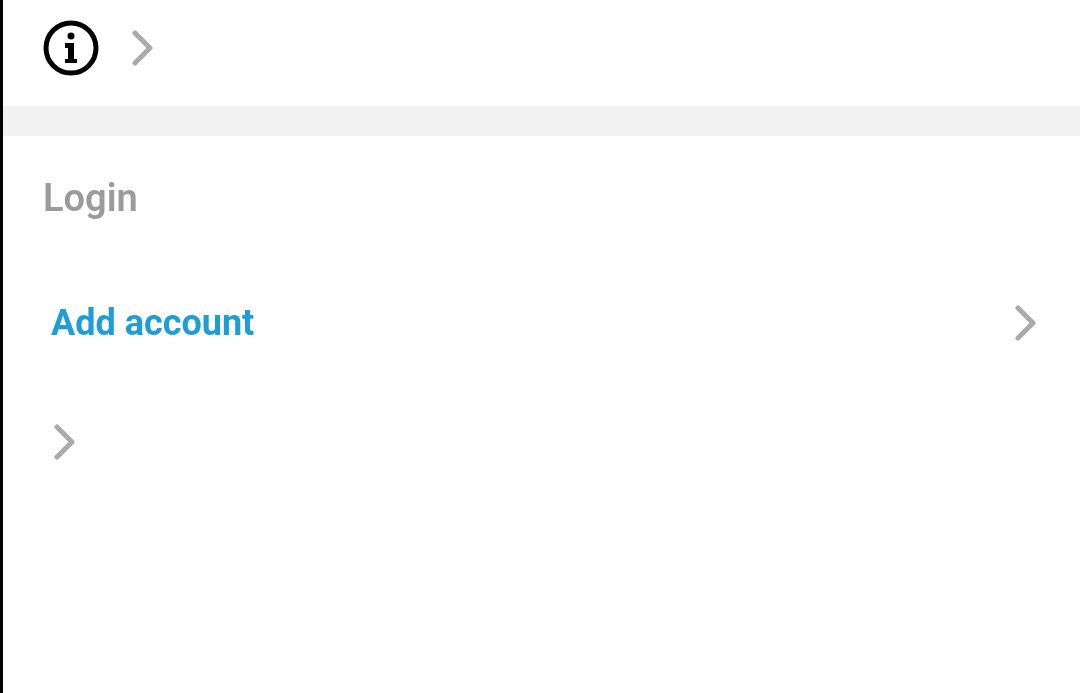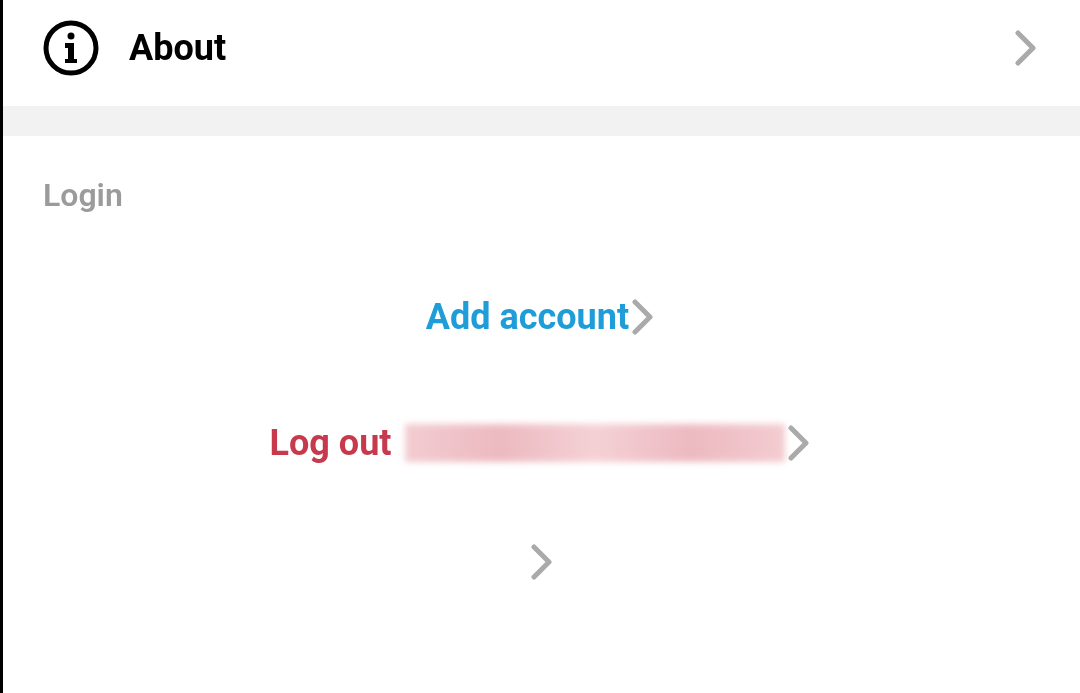--- a/index.html
+++ b/index.html
@@ -53,33 +53,34 @@
       height: 30px;
       background: #f2f2f2;
     }
     
     .login-section {
       padding: 40px 40px 20px 40px;
       background: #ffffff;
     }
     
     .section-header {
-      font-size: 32px;
+      font-size: 38px;
       font-weight: 600;
       color: #9b9b9b;
       margin-bottom: 60px;
     }
     
     .row {
       display: flex;
       align-items: center;
-      justify-content: center;
+      justify-content: space-between;
       padding: 22px 0;
       cursor: pointer;
       margin-bottom: 40px;
+      margin-left: 8px;
     }
     
     .row-label {
       font-size: 36px;
       font-weight: 700;
     }
     
     .add-account-label {
       color: #1e9dd8;
     }
@@ -108,21 +109,20 @@
 <div class="about-section">
   <span class="about-icon">
     <svg width="56" height="56" viewBox="0 0 56 56" fill="none">
       <circle cx="28" cy="28" r="25" stroke="#000000" stroke-width="5" fill="none"></circle>
       <circle cx="28" cy="16" r="3.5" fill="#000000"></circle>
       <rect x="25" y="23" width="6" height="18" fill="#000000"></rect>
       <rect x="22" y="23" width="9" height="5" fill="#000000"></rect>
       <rect x="22" y="39" width="12" height="4" fill="#000000"></rect>
     </svg>
   </span>
-  <span class="about-label">About</span>
   <span class="chevron">
     <svg width="22" height="36" viewBox="0 0 22 36" fill="none">
       <path d="M3 3 L18 18 L3 33" stroke="#aaaaaa" stroke-width="5" stroke-linecap="round" stroke-linejoin="round" fill="none"></path>
     </svg>
   </span>
 </div>
 
 <div class="separator"></div>
 
 <div class="login-section">
@@ -130,31 +130,20 @@
 
   <div class="row">
     <span class="row-label add-account-label">Add account</span>
     <span class="chevron">
       <svg width="22" height="36" viewBox="0 0 22 36" fill="none">
         <path d="M3 3 L18 18 L3 33" stroke="#aaaaaa" stroke-width="5" stroke-linecap="round" stroke-linejoin="round" fill="none"></path>
       </svg>
     </span>
   </div>
 
-  <div class="row">
-    <div class="logout-row">
-      <span class="row-label logout-label">Log out</span>
-      <div class="redacted"></div>
-    </div>
-    <span class="chevron">
-      <svg width="22" height="36" viewBox="0 0 22 36" fill="none">
-        <path d="M3 3 L18 18 L3 33" stroke="#aaaaaa" stroke-width="5" stroke-linecap="round" stroke-linejoin="round" fill="none"></path>
-      </svg>
-    </span>
-  </div>
 
   <div class="row">
     <span class="chevron">
       <svg width="22" height="36" viewBox="0 0 22 36" fill="none">
         <path d="M3 3 L18 18 L3 33" stroke="#aaaaaa" stroke-width="5" stroke-linecap="round" stroke-linejoin="round" fill="none"></path>
       </svg>
     </span>
   </div>
 </div>
 

